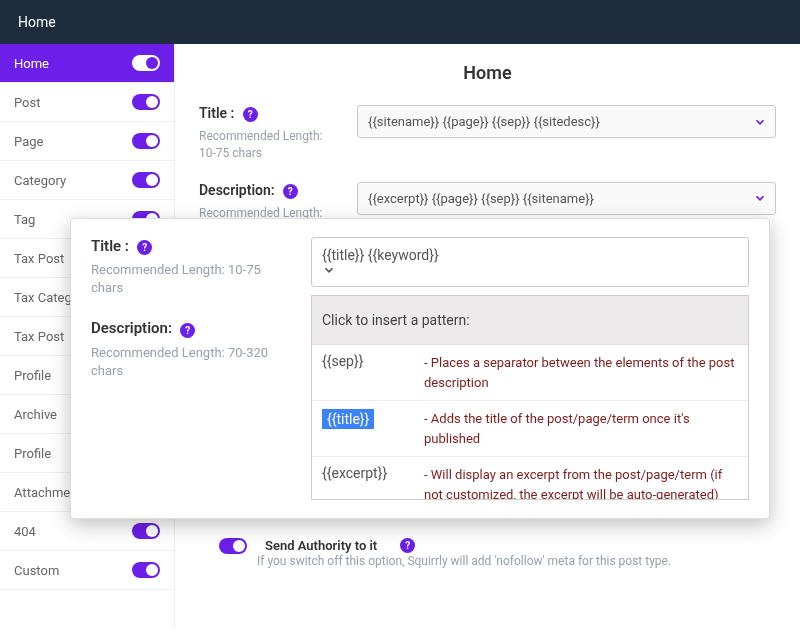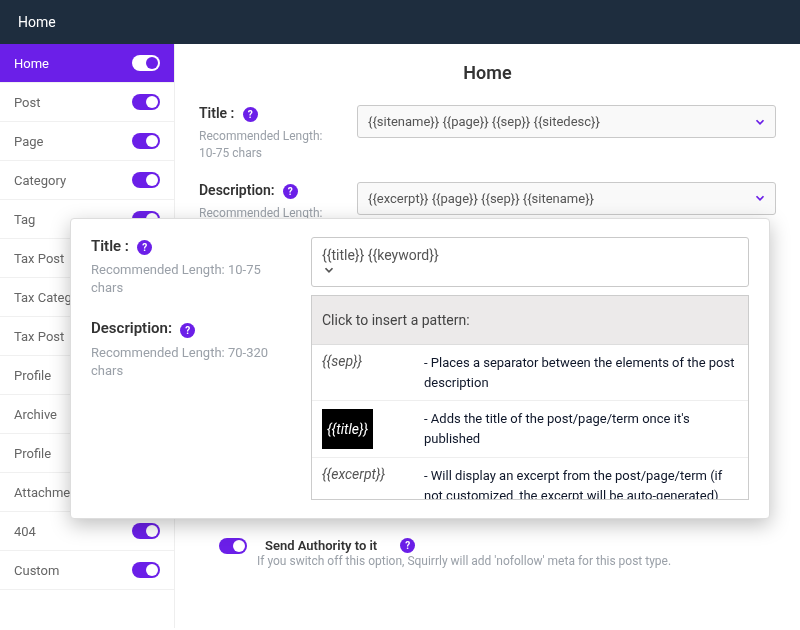--- a/index.html
+++ b/index.html
@@ -39,23 +39,23 @@
   .ov-left { width: 200px; flex-shrink: 0; }
   .ov-left .grp { margin-bottom: 22px; }
   .ov-left .lbl { font-weight: 600; font-size: 15px; color: #333; }
   .ov-left .hint { color: #9aa0a8; font-size: 13px; margin-top: 6px; line-height: 1.4; }
   .ov-right { flex: 1; }
   .ov-select { border: 1px solid #c9c9c9; border-radius: 3px; padding: 9px 30px 9px 10px; position: relative; color: #555; font-size: 14px; margin-bottom: 8px; }
   .dropdown { border: 1px solid #ccc; background: #fff; height: 205px; overflow-y: auto; overflow-x: hidden; position: relative; }
   .dd-head { background: #eceaea; color: #444; padding: 16px 10px; font-size: 14px; border-bottom: 1px solid #ddd; }
   .dd-row { display: flex; padding: 8px 10px; border-bottom: 1px solid #eee; gap: 12px; align-items: flex-start; }
   .dd-tag { width: 90px; flex-shrink: 0; font-size: 14px; color: #555; padding-top: 4px; }
-  .dd-tag.hl { background: #000000; color: #fff; padding: 12px 5px; width: auto; display: inline-block; }
-  .dd-tag-wrap { width: 90px; flex-shrink: 0; font-style: italic; }
-  .dd-desc { flex: 1; color: #0f172a; font-size: 13px; line-height: 1.5; }
+  .dd-tag.hl { background: #3b82f6; color: #fff; padding: 2px 5px; width: auto; display: inline-block; }
+  .dd-tag-wrap { width: 90px; flex-shrink: 0; }
+  .dd-desc { flex: 1; color: #7f1d1d; font-size: 13px; line-height: 1.5; }
   .dropdown::-webkit-scrollbar { width: 14px; }
   .dropdown::-webkit-scrollbar-track { background: #f3f3f3; border-left: 1px solid #ddd; }
   .dropdown::-webkit-scrollbar-thumb { background: #c0c0c0; }
 </style>
 </head>
 <body>
 
 <div class="topbar">
   <span>Home</span>
 </div>

